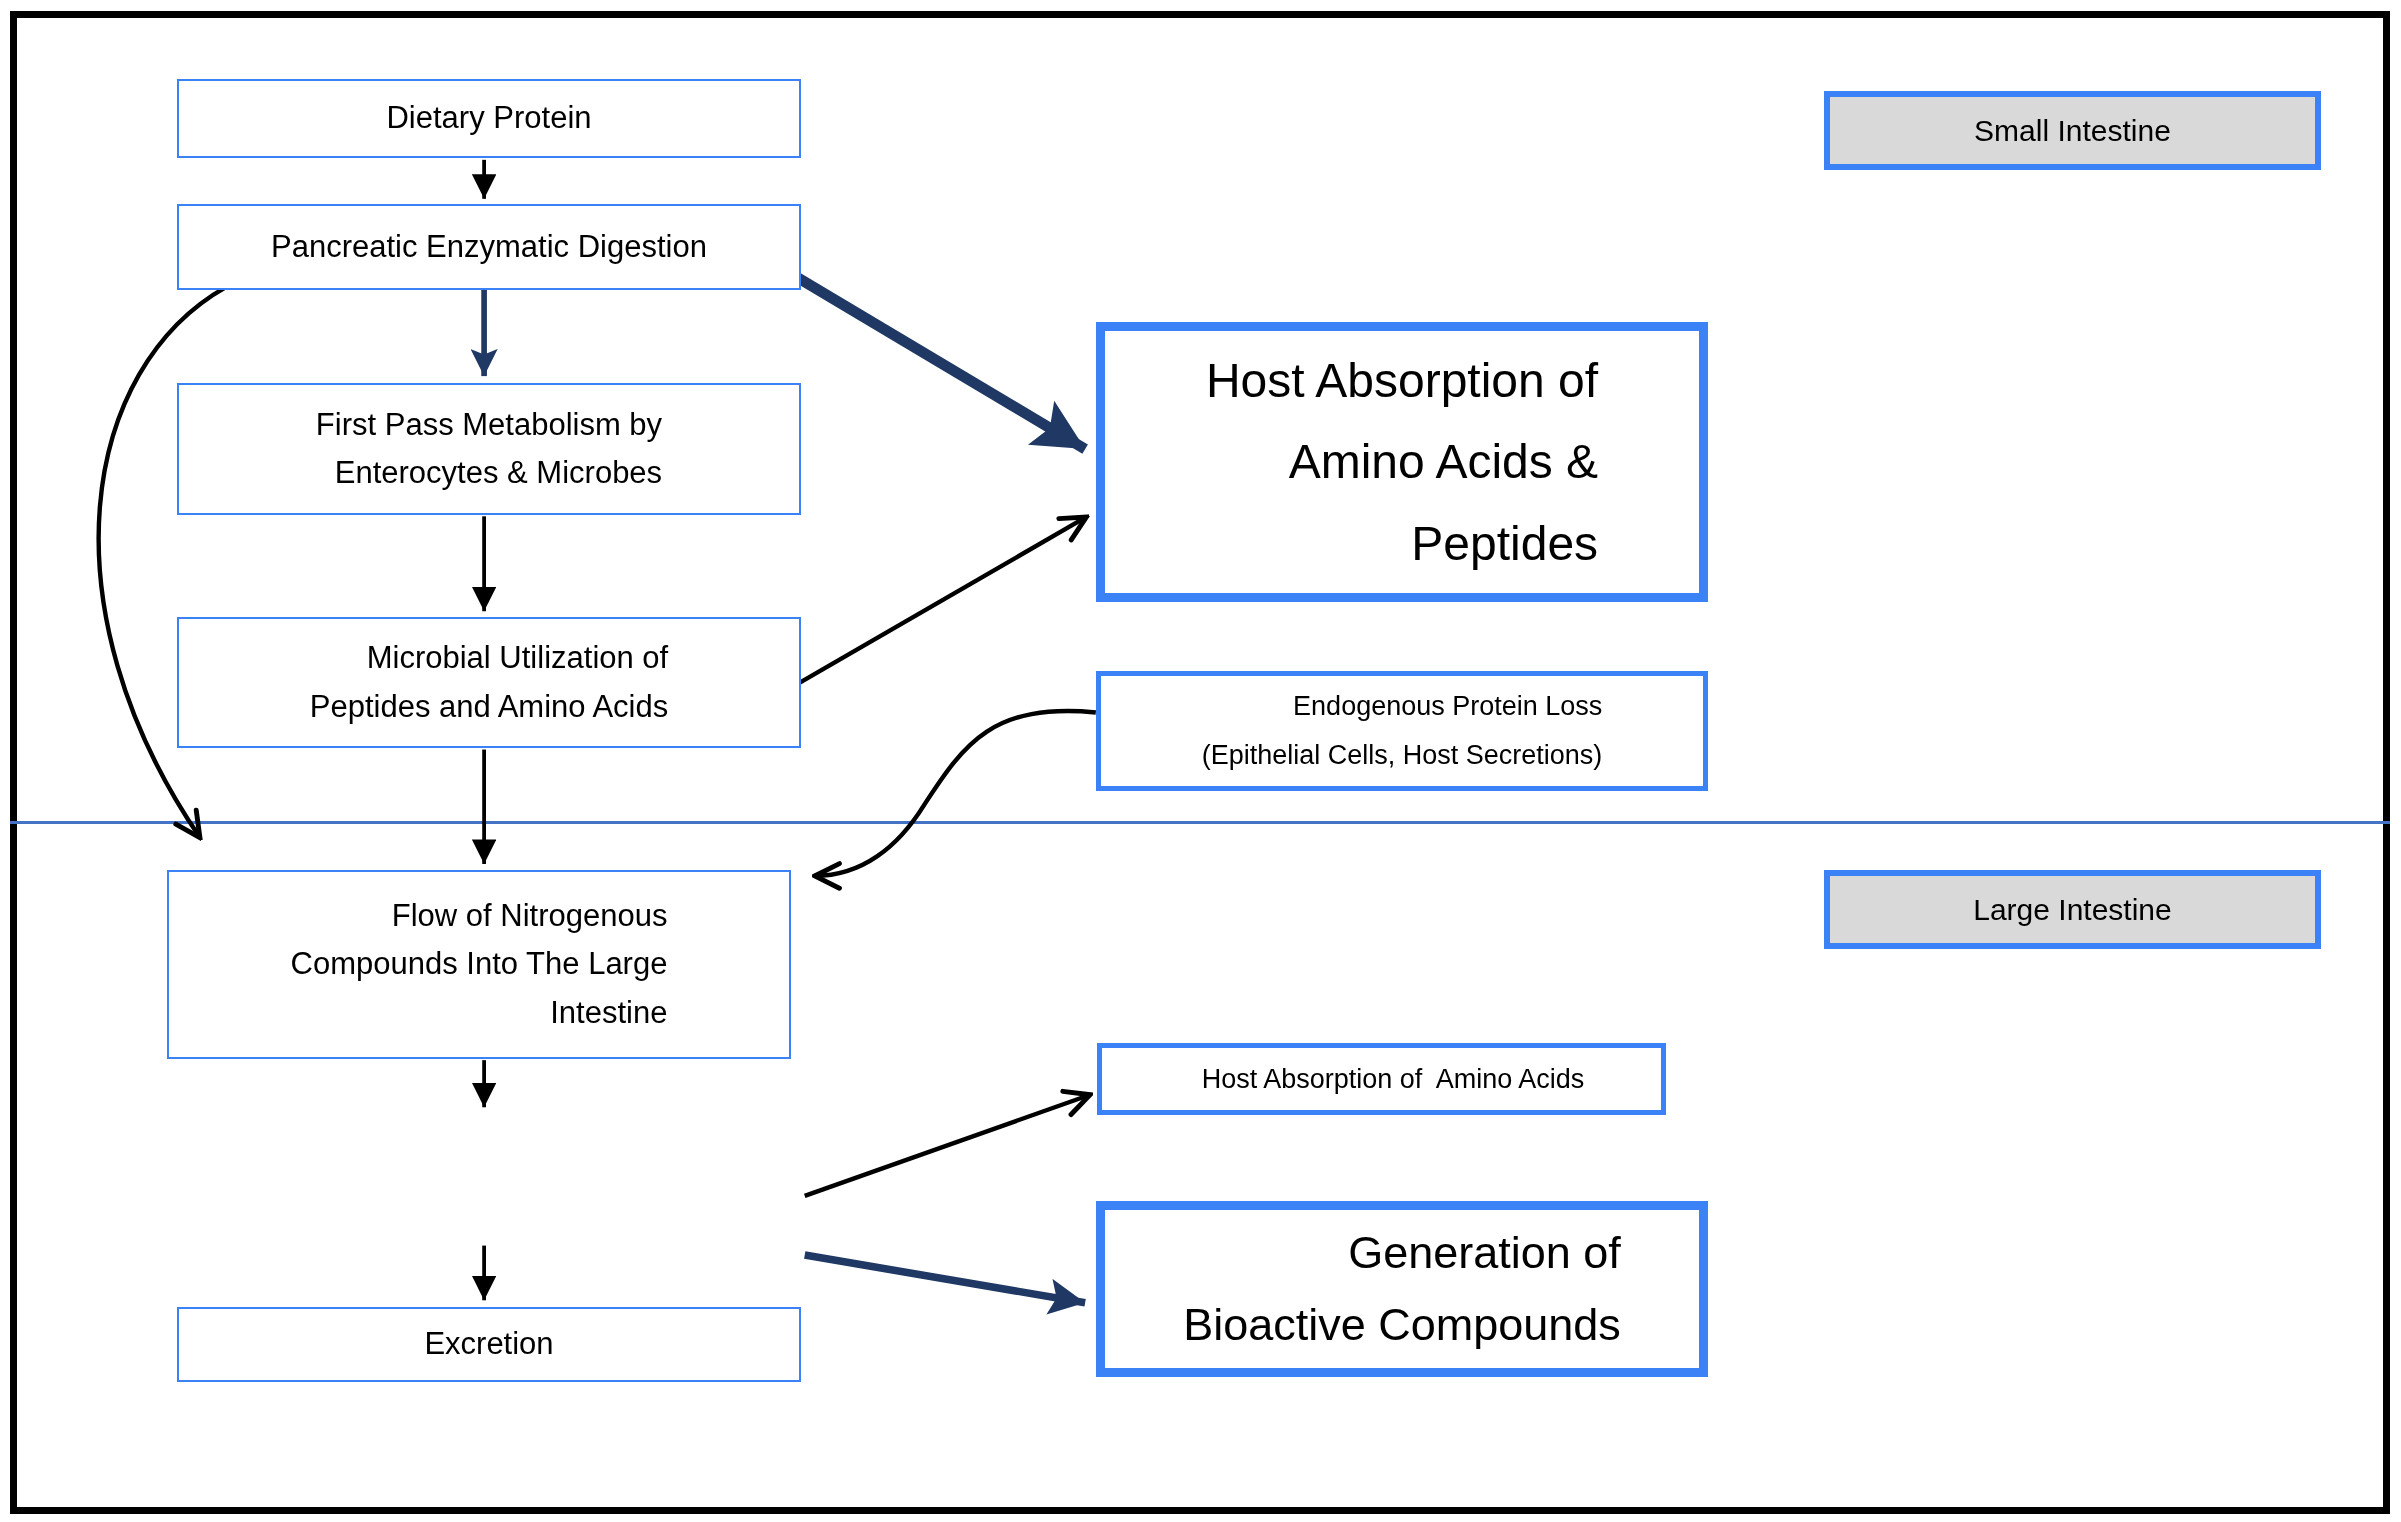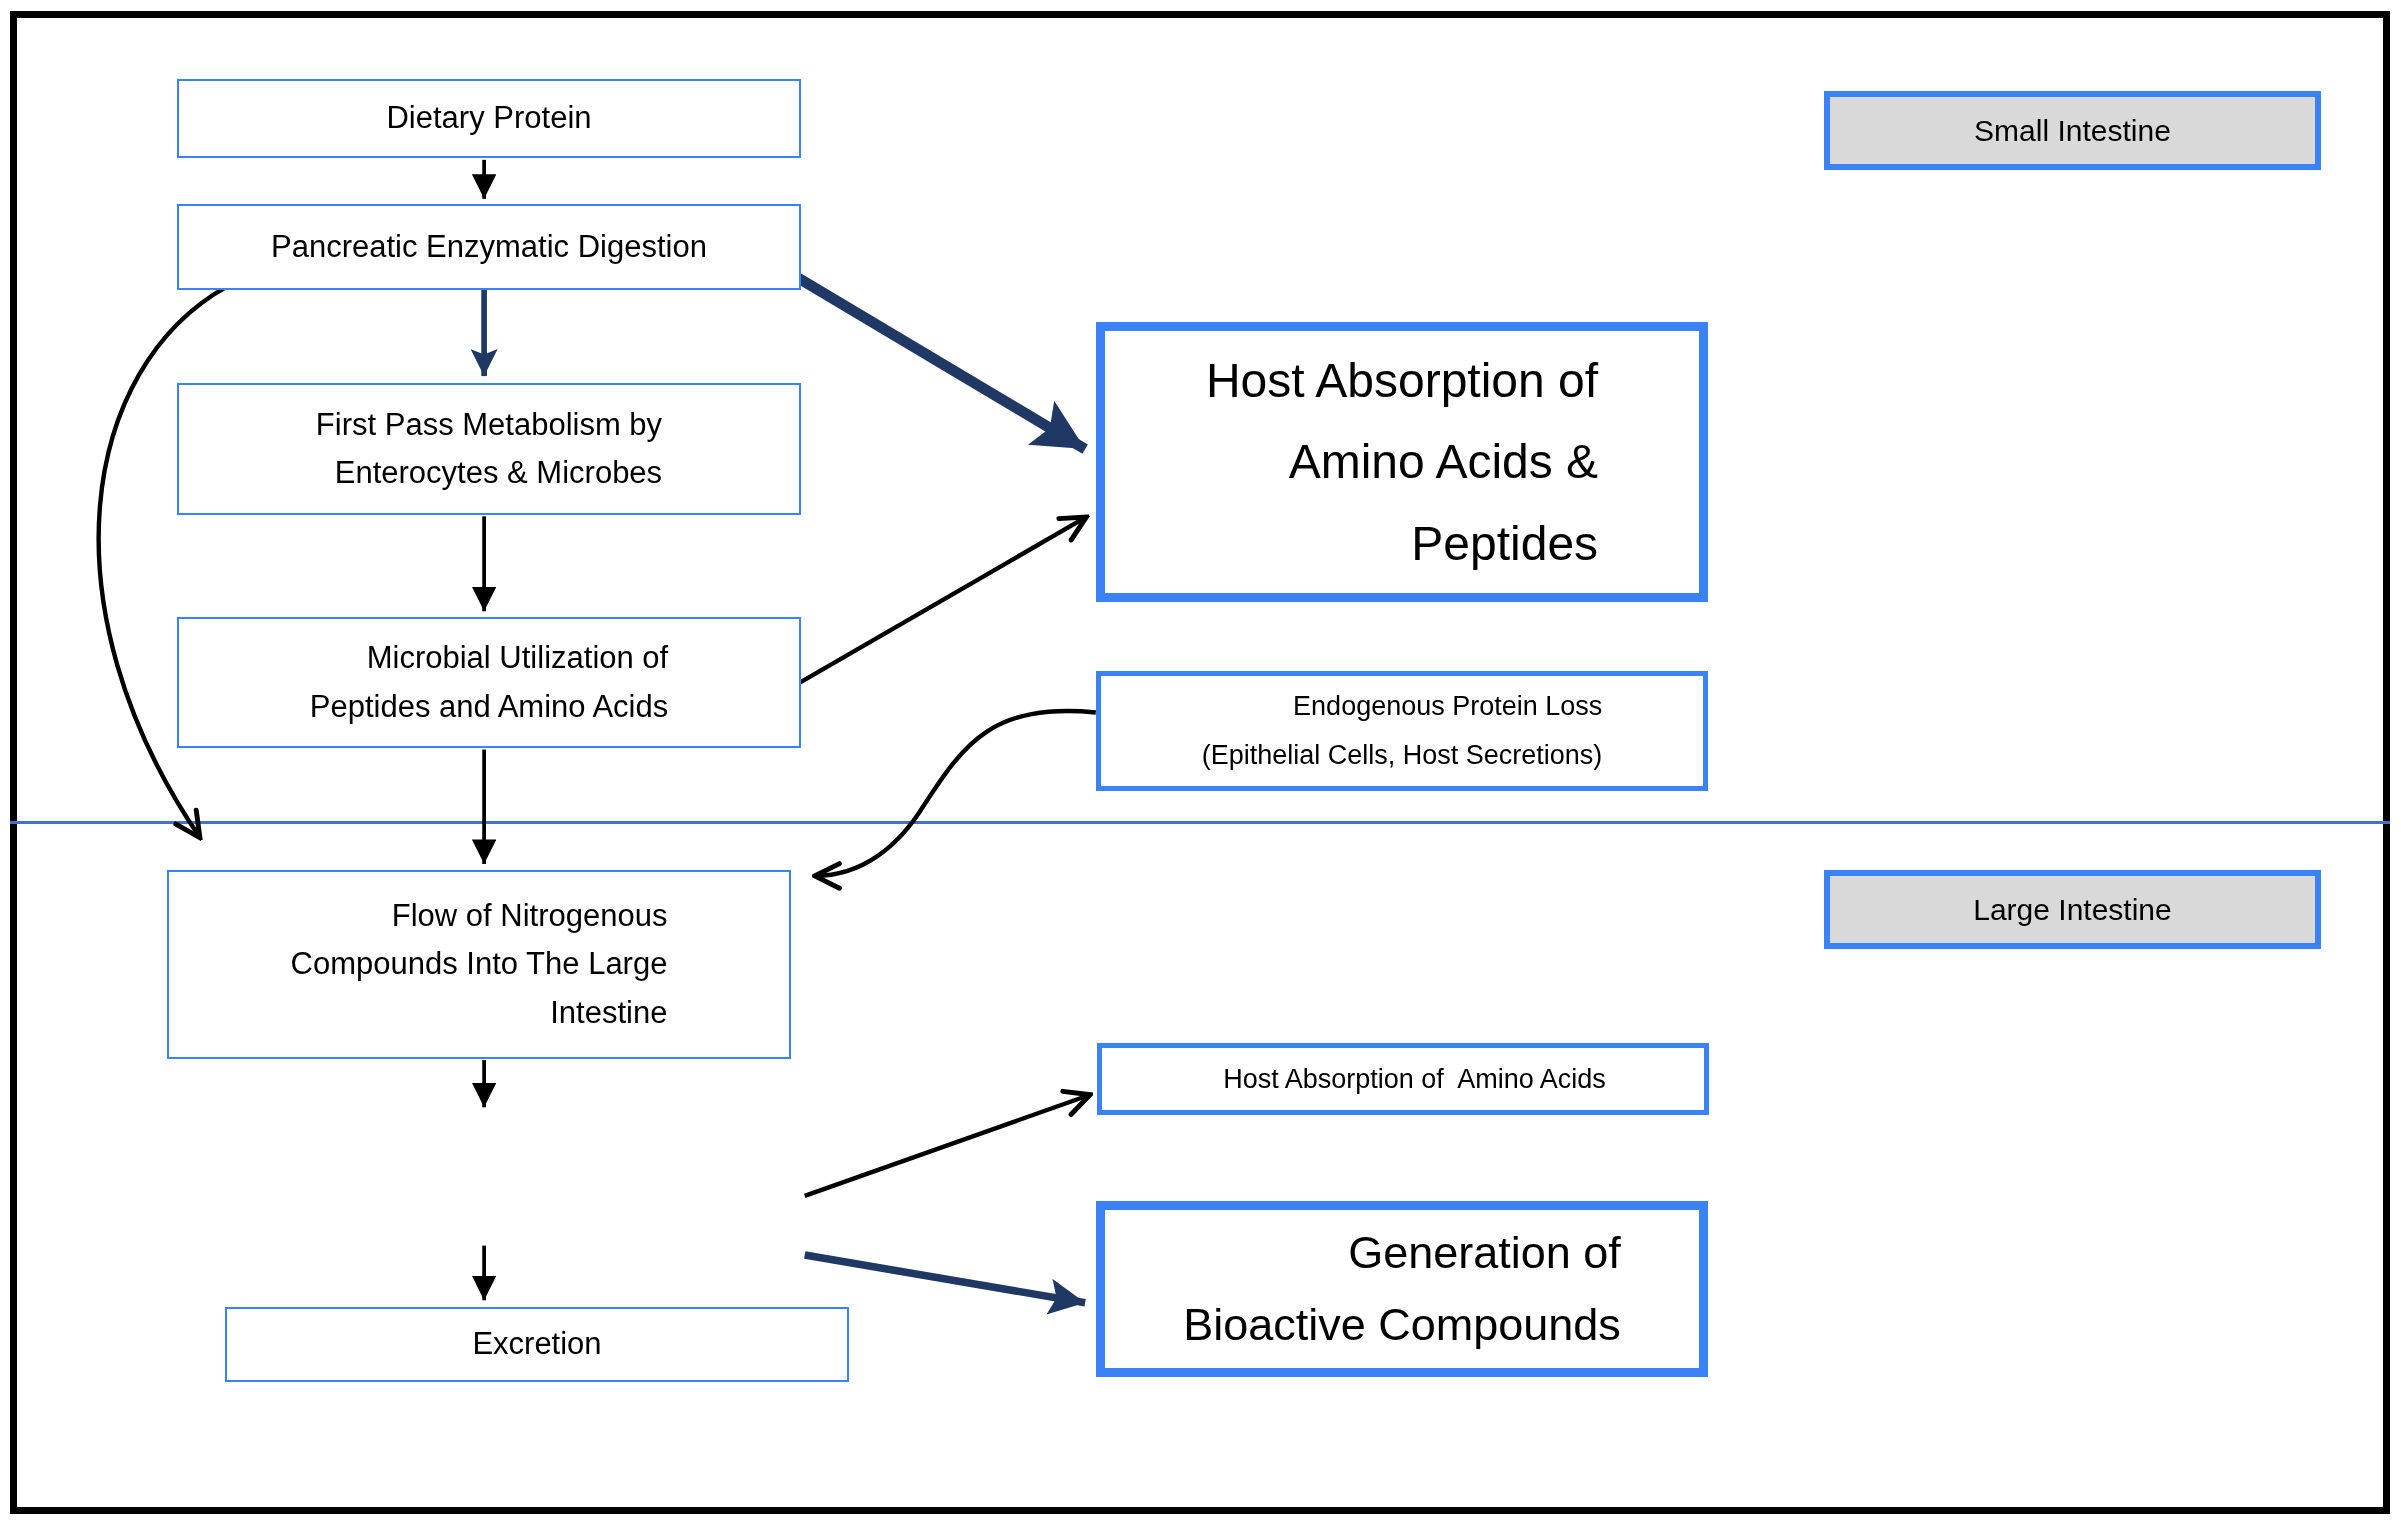--- a/index.html
+++ b/index.html
@@ -92,36 +92,36 @@
 Peptides and Amino Acids</span>
   </div>
 
   <div class="box" style="left:167px;top:870px;width:624px;height:189px;">
     <span class="lbl">Flow of Nitrogenous
 Compounds Into The Large
 Intestine</span>
   </div>
 
 
-  <div class="box" style="left:177px;top:1307px;width:624px;height:75px;margin-left:48px;">
+  <div class="box" style="left:177px;top:1307px;width:624px;height:75px;">
     <span class="lbl">Excretion</span>
   </div>
 
   <div class="box thickbox bigtext" style="left:1096px;top:322px;width:612px;height:280px;">
     <span class="lbl">Host Absorption of
 Amino Acids &amp;
 Peptides</span>
   </div>
 
   <div class="box thinbox medtext" style="left:1096px;top:639px;width:612px;height:120px;margin-top:32px;">
     <span class="lbl">Endogenous Protein Loss
 (Epithelial Cells, Host Secretions)</span>
   </div>
 
-  <div class="box thinbox medtext" style="left:1097px;top:1043px;width:612px;height:72px;padding-left:23px;">
+  <div class="box thinbox medtext" style="left:1097px;top:1043px;width:569px;height:72px;padding-left:23px;">
     <span class="lbl">Host Absorption of  Amino Acids</span>
   </div>
 
   <div class="box thickbox gentext" style="left:1096px;top:1201px;width:612px;height:176px;">
     <span class="lbl">Generation of
 Bioactive Compounds</span>
   </div>
 
   <div class="box regionlabel" style="left:1824px;top:870px;width:497px;height:79px;">
     <span class="lbl">Large Intestine</span>

